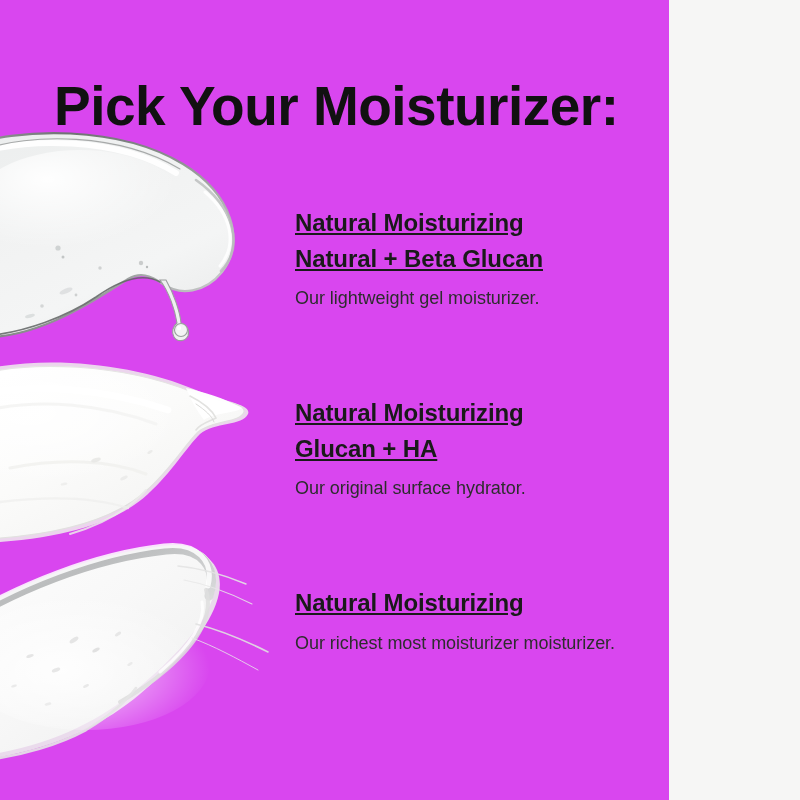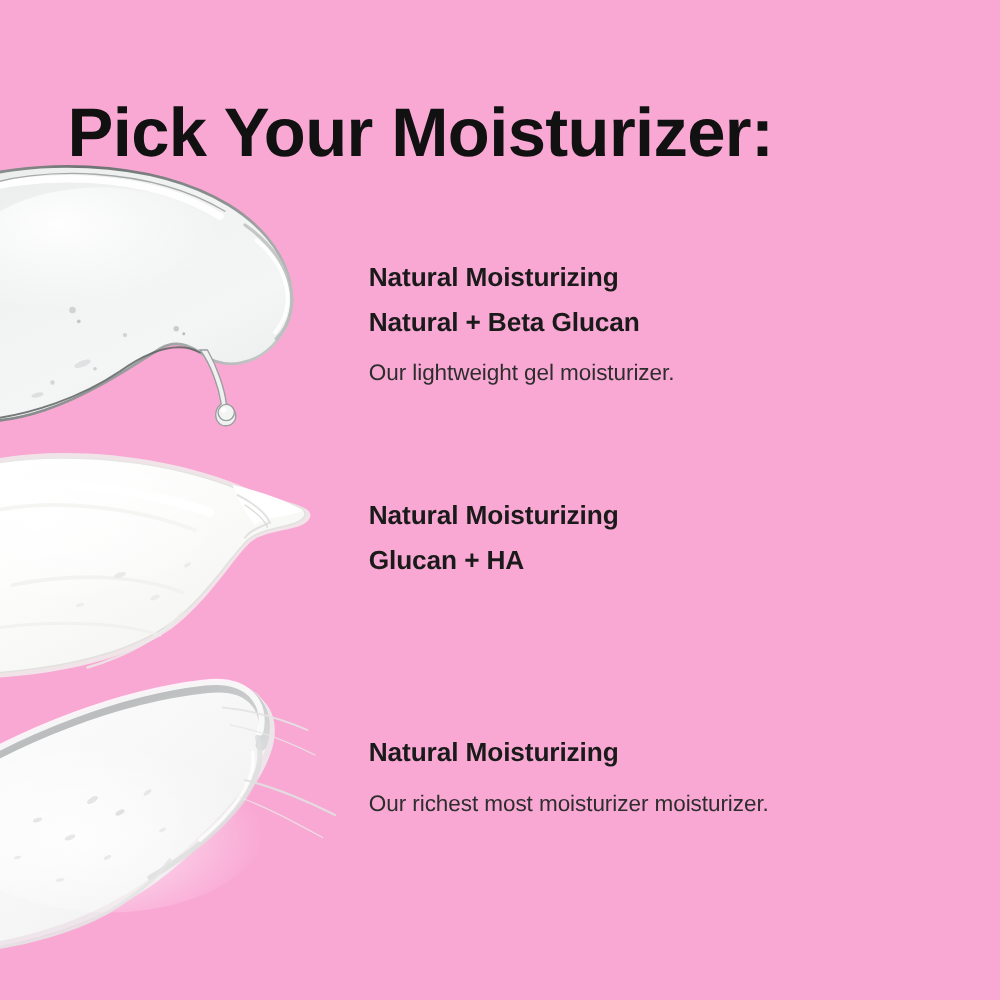--- a/index.html
+++ b/index.html
@@ -12,23 +12,23 @@
     height: 800px;
     background: #f6f6f5;
     font-family: "Liberation Sans", sans-serif;
     overflow: hidden;
     position: relative;
     -webkit-font-smoothing: antialiased;
   }
 
   #page {
     position: relative;
-    width: 800px;
+    width: 669px;
     height: 800px;
-    background: #f9a8d4;
+    background: #d946ef;
     overflow: hidden;
   }
 
   
   .page-title {
     position: absolute;
     left: 54px;
     top: 38px;
     font-size: 55px;
     line-height: 62px;
@@ -64,26 +64,27 @@
   .product-text {
     position: absolute;
     left: 295px;
     width: 470px;
   }
   .row-1 .product-text { top: 85px; }
   .row-2 .product-text { top: 43px; }
   .row-3 .product-text { top: 57px; }
 
   .product-name {
-    font-size: 21px;
+    font-size: 24px;
     line-height: 35.5px;
     font-weight: 600;
     letter-spacing: -0.1px;
     color: #1a1a1a;
     margin: 0;
+    text-decoration: underline;
   }
   .product-desc {
     font-size: 18px;
     line-height: 30px;
     font-weight: 400;
     letter-spacing: -0.05px;
     color: #2d2d2d;
     margin: 7px 0 0 0;
   }
 </style>
@@ -218,20 +219,21 @@
 
         <path d="M 146 138 C 130 156, 104 172, 70 182" fill="none" stroke="#ebebe9" stroke-width="2" stroke-linecap="round" opacity="0.85"></path>
       </svg>
     </div>
 
     <div class="product-text">
       <div class="product-name">
         <span>Natural Moisturizing</span><br>
         <span>Glucan + HA</span>
       </div>
+      <p class="product-desc">Our original surface hydrator.</p>
     </div>
   </div>
 
   <div class="product-row row-3">
 
     <div class="swatch">
       <svg width="290" height="240" viewBox="0 0 290 240" aria-hidden="true">
         <defs>
           <linearGradient id="richFill" x1="0.1" y1="0.15" x2="0.9" y2="0.95">
             <stop offset="0%" stop-color="#fcfcfc"></stop>

